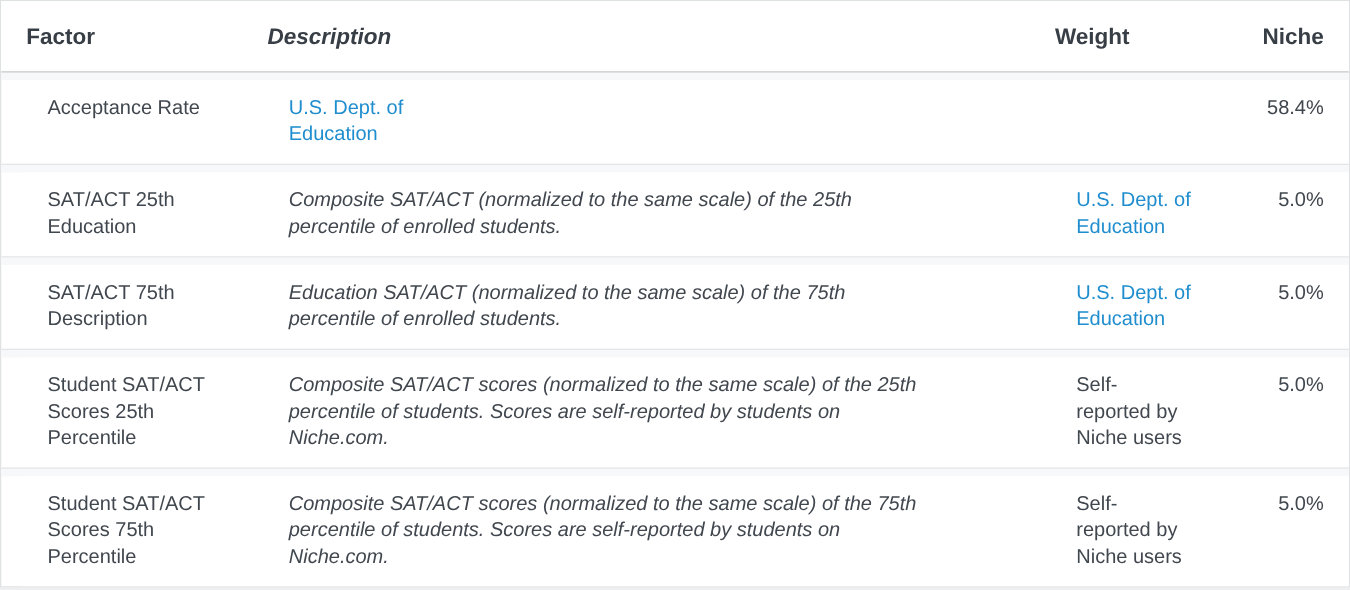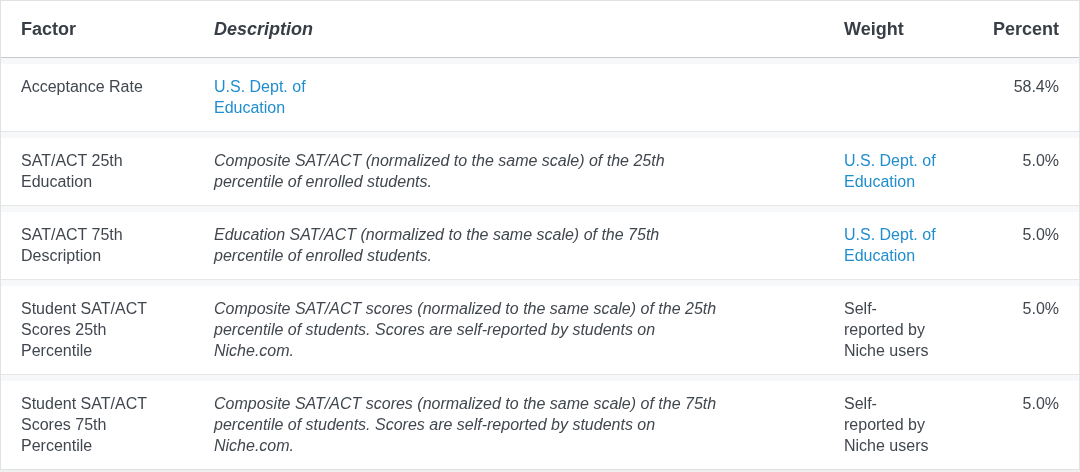--- a/index.html
+++ b/index.html
@@ -40,20 +40,21 @@
   }
   .row-divider.after-header {
     border-top: 1px solid #c7c9cb;
   }
   .tr {
     display: flex;
     align-items: flex-start;
     padding: 12px 0 13px 0;
     background: #ffffff;
     line-height: 21px;
+    margin-left: 17px;
   }
   .cell {
     box-sizing: border-box;
     white-space: pre-line;
   }
   .col-factor {
     width: 213px;
     padding-left: 20px;
     flex: 0 0 auto;
   }
@@ -82,21 +83,21 @@
 </head>
 <body style="background: rgb(237, 239, 240);">
 
 <div class="viewport">
   <div class="methodology-table">
 
     <div class="thead">
       <div class="th cell col-factor">Factor</div>
       <div class="th cell col-description">Description</div>
       <div class="th cell col-source">Weight</div>
-      <div class="th cell col-weight">Percent</div>
+      <div class="th cell col-weight">Niche</div>
     </div>
 
     <div id="rows-container">
         <div class="row-divider after-header"></div>
         <div class="tr">
     <div class="cell col-factor">Acceptance Rate</div>
     <div class="cell col-source source-link">U.S. Dept. of
 Education</div>
     <div class="cell col-weight">58.4%</div>
   </div>

